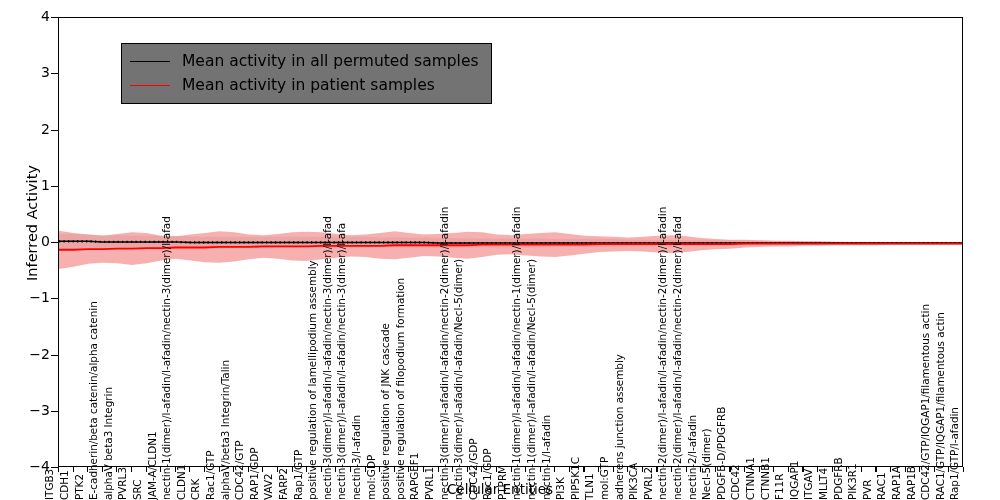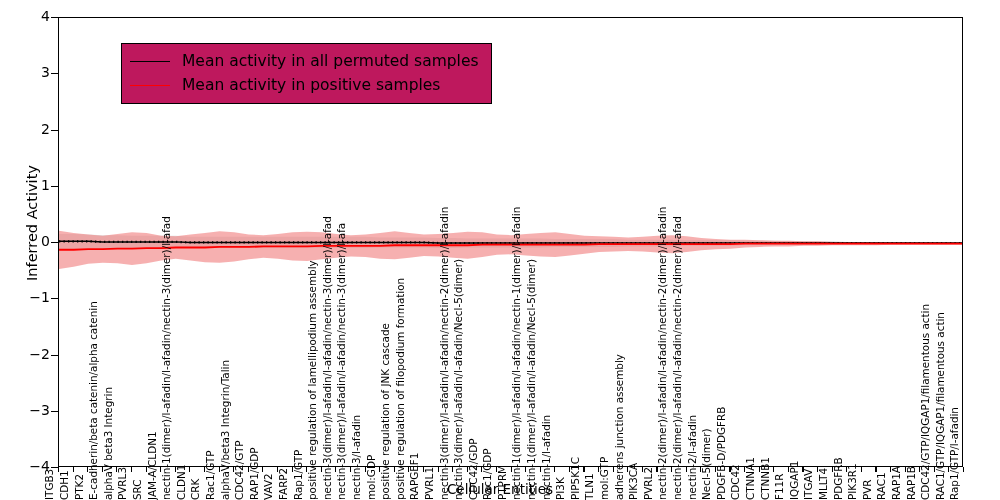--- a/index.html
+++ b/index.html
@@ -43,21 +43,21 @@
   .xtickmark{position:absolute; top:467px; width:1.1px; height:5px; background:#000;}
 
   #xaxis-title{
     position:absolute; left:0; top:481px; width:1000px;
     text-align:center; font-size:13.5px; color:#000;
   }
 
   
   #legend{
     position:absolute; left:62px; top:25px;
-    border:1.1px solid #000; background:#be185d;
+    border:1.1px solid #000; background:#737373;
     padding:5px 12px 6px 8px; box-sizing:border-box;
   }
   .legend-row{display:flex;align-items:center;height:24px;}
   .legend-swatch{width:40px;height:0;border-top-width:1.6px;border-top-style:solid;margin-right:12px;}
   .legend-text{font-size:15.5px;color:#000;white-space:nowrap;}
 </style>
 </head>
 <body>
 
 <div id="root">
@@ -97,21 +97,21 @@
         </svg>
     </div>
 
     <div id="legend">
       <div class="legend-row">
         <span class="legend-swatch" id="sw0" style="border-top-color: rgb(0, 0, 0);"></span>
         <span class="legend-text">Mean activity in all permuted samples</span>
       </div>
       <div class="legend-row">
         <span class="legend-swatch" id="sw1" style="border-top-color: rgb(255, 0, 0);"></span>
-        <span class="legend-text">Mean activity in positive samples</span>
+        <span class="legend-text">Mean activity in patient samples</span>
       </div>
     </div>
   </div>
 
   <div id="xticklabels">
       <div class="xtick-lbl" style="left: -3.6px;">ITGB3</div>
       <div class="xtick-lbl" style="left: 10.9968px;">CDH1</div>
       <div class="xtick-lbl" style="left: 25.5935px;">PTK2</div>
       <div class="xtick-lbl" style="left: 40.1903px;">E-cadherin/beta catenin/alpha catenin</div>
       <div class="xtick-lbl" style="left: 54.7871px;">alphaV beta3 Integrin</div>

